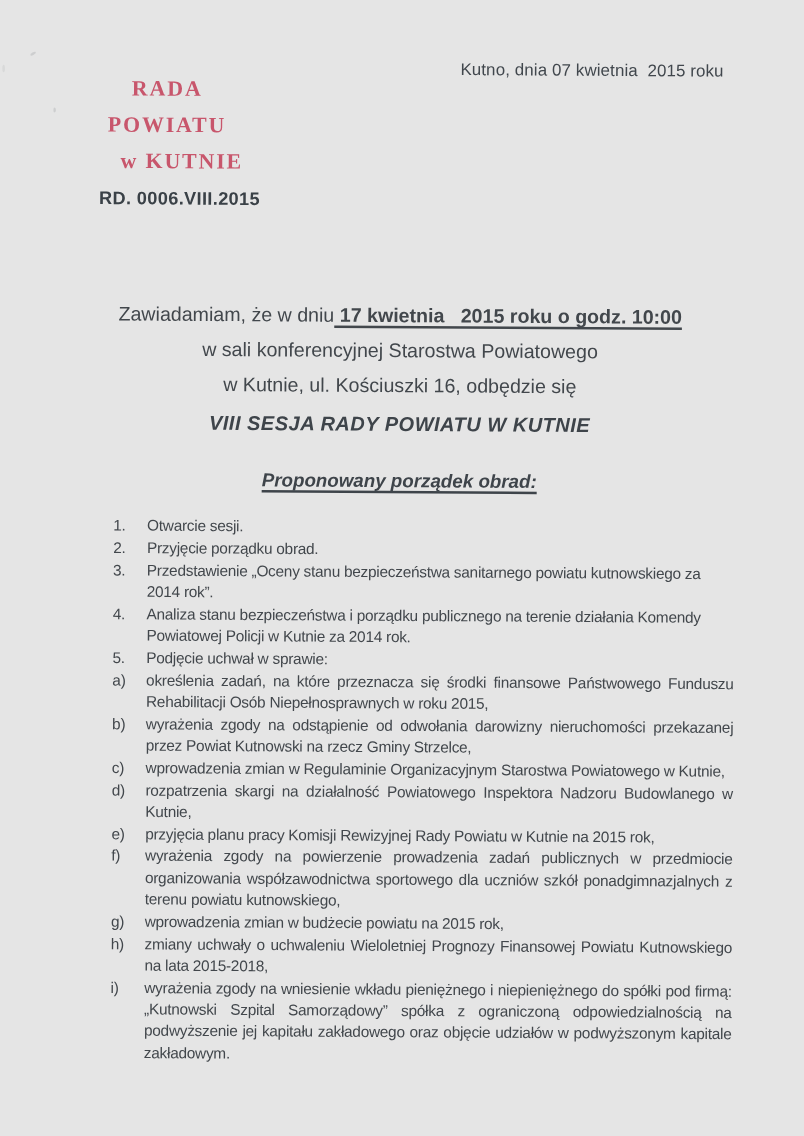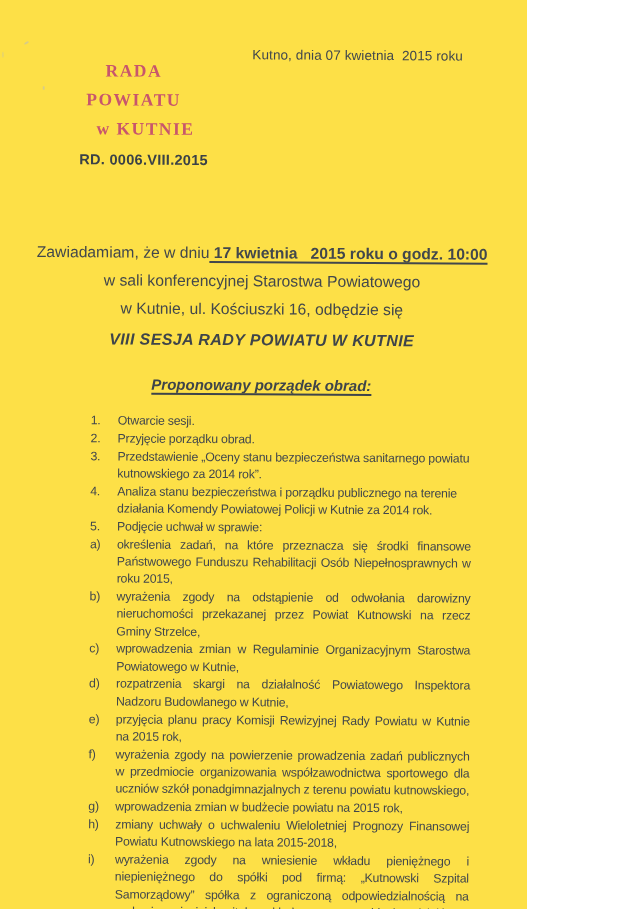--- a/index.html
+++ b/index.html
@@ -1,20 +1,20 @@
 <!DOCTYPE html>
 <html lang="pl"><head>
 <meta charset="utf-8">
 <title>Scan dokumentu</title>
 <style>
   html,body{margin:0;padding:0;background:#ffffff;}
   .page{
     position:relative;
-    width:527px;height:909px;
-    background:#fde047;
+    width:643px;height:909px;
+    background:#e5e5e5;
     overflow:hidden;
     font-family:"Liberation Sans",sans-serif;
     color:#3f454b;
   }
   .content{
     position:absolute;inset:0;
     transform:rotate(0.35deg);
     transform-origin:40px 40px;
   }
   

